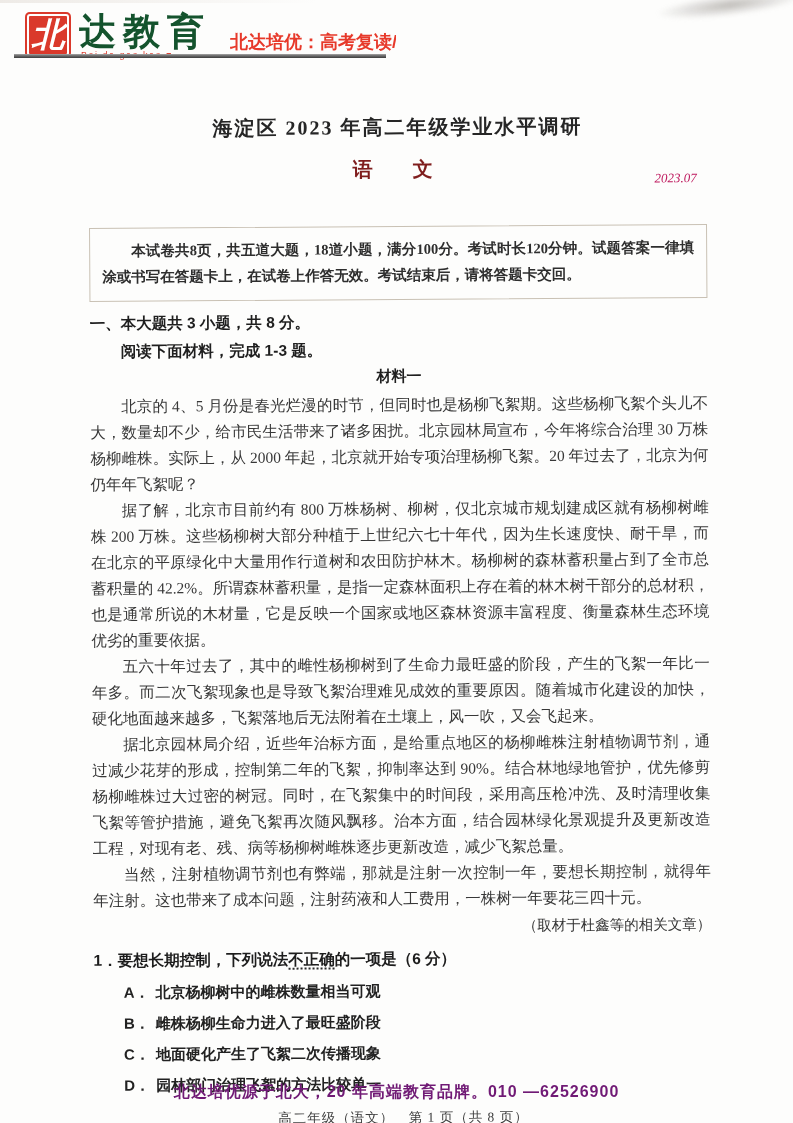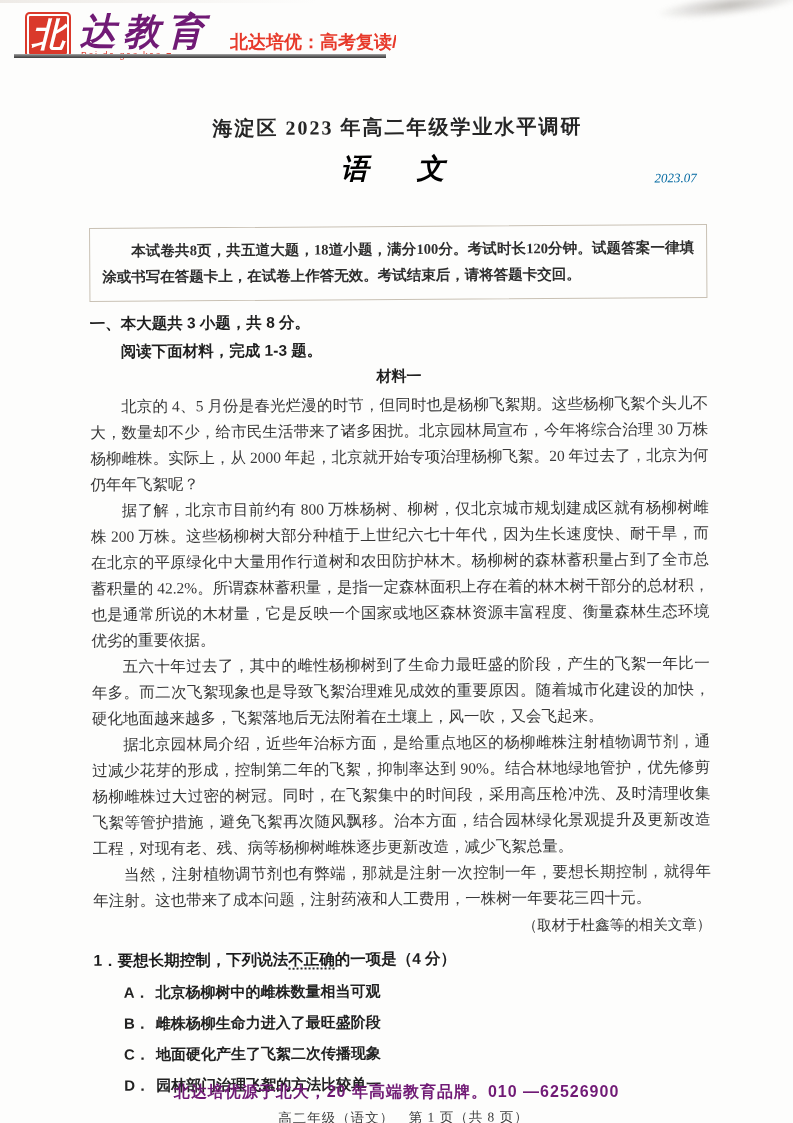--- a/index.html
+++ b/index.html
@@ -24,21 +24,21 @@
   .logo{position:absolute;left:25px;top:4px;display:flex;align-items:flex-start;}
   .seal{
     width:46px;height:46px;background:#da392b;border-radius:5px;
     box-shadow:inset 0 0 0 2px #da392b, inset 0 0 0 4px #fff;
     display:flex;align-items:center;justify-content:center;
     color:#fff;font-size:33px;font-weight:bold;font-style:italic;
     font-family:"Liberation Serif",serif;
   }
   .brand-wrap{margin-left:8px;position:relative;height:52px;}
   .brand-script{
-    color:#701a75;font-size:37px;font-weight:bold;font-style:italic;
+    color:#14532d;font-size:37px;font-weight:bold;
     letter-spacing:7px;line-height:40px;font-family:"Liberation Serif","DejaVu Serif",serif;
   }
   .brand-roman{
     position:absolute;left:2px;top:38px;color:#da392b;font-size:9px;
     letter-spacing:1.5px;font-family:"Liberation Sans",sans-serif;white-space:nowrap;
   }
   .promo{
     position:absolute;left:230px;top:22px;width:166px;overflow:hidden;white-space:nowrap;
     color:#e7392a;font-size:18px;font-weight:bold;
     font-family:"Liberation Sans","DejaVu Sans",sans-serif;
@@ -50,23 +50,23 @@
   
   .sheet{
     position:absolute;top:60px;left:88px;width:618px;
     transform:rotate(-0.35deg);transform-origin:50% 0;
   }
   .exam-title{
     margin:54px 0 0 0;text-align:center;font-size:20px;font-weight:600;
     letter-spacing:2px;line-height:26px;color:#262626;
   }
   .subject-row{position:relative;margin-top:10px;text-align:center;}
-  .subject{font-size:28px;font-weight:bold;letter-spacing:10px;color:#000000;line-height:38px;font-style:italic;}
+  .subject{font-size:20px;font-weight:bold;letter-spacing:10px;color:#7f1d1d;line-height:38px;}
   .exam-date{
-    position:absolute;right:10px;bottom:0;font-size:13px;font-style:italic;color:#0369a1;
+    position:absolute;right:10px;bottom:0;font-size:13px;font-style:italic;color:#be185d;
   }
   .notice{
     margin-top:38px;border:1px solid #c9c1b4;padding:9px 12px 11px 12px;
     font-size:14.5px;font-weight:600;line-height:26px;color:#2e2e2e;
     text-align:justify;text-indent:2em;
   }
   .sec-heading{
     margin-top:10px;font-family:"Liberation Sans","DejaVu Sans",sans-serif;
     font-size:15.5px;font-weight:700;line-height:23px;color:#1f1f1f;
   }
@@ -146,21 +146,21 @@
     <p>据了解，北京市目前约有 800 万株杨树、柳树，仅北京城市规划建成区就有杨柳树雌株 200 万株。这些杨柳树大部分种植于上世纪六七十年代，因为生长速度快、耐干旱，而在北京的平原绿化中大量用作行道树和农田防护林木。杨柳树的森林蓄积量占到了全市总蓄积量的 42.2%。所谓森林蓄积量，是指一定森林面积上存在着的林木树干部分的总材积，也是通常所说的木材量，它是反映一个国家或地区森林资源丰富程度、衡量森林生态环境优劣的重要依据。</p>
     <p>五六十年过去了，其中的雌性杨柳树到了生命力最旺盛的阶段，产生的飞絮一年比一年多。而二次飞絮现象也是导致飞絮治理难见成效的重要原因。随着城市化建设的加快，硬化地面越来越多，飞絮落地后无法附着在土壤上，风一吹，又会飞起来。</p>
     <p>据北京园林局介绍，近些年治标方面，是给重点地区的杨柳雌株注射植物调节剂，通过减少花芽的形成，控制第二年的飞絮，抑制率达到 90%。结合林地绿地管护，优先修剪杨柳雌株过大过密的树冠。同时，在飞絮集中的时间段，采用高压枪冲洗、及时清理收集飞絮等管护措施，避免飞絮再次随风飘移。治本方面，结合园林绿化景观提升及更新改造工程，对现有老、残、病等杨柳树雌株逐步更新改造，减少飞絮总量。</p>
     <p>当然，注射植物调节剂也有弊端，那就是注射一次控制一年，要想长期控制，就得年年注射。这也带来了成本问题，注射药液和人工费用，一株树一年要花三四十元。</p>
   </div>
 
   <div class="attribution">（取材于杜鑫等的相关文章）</div>
 
   <div class="question">
     <div class="stem">
-      <span>1．</span><span>要想长期控制，下列说法</span><span class="u-dots">不正确</span><span>的一项是（4 分）</span>
+      <span>1．</span><span>要想长期控制，下列说法</span><span class="u-dots">不正确</span><span>的一项是（6 分）</span>
     </div>
     <div class="option">
       <span class="opt-label">A．</span><span>北京杨柳树中的雌株数量相当可观</span>
     </div>
     <div class="option">
       <span class="opt-label">B．</span><span>雌株杨柳生命力进入了最旺盛阶段</span>
     </div>
     <div class="option">
       <span class="opt-label">C．</span><span>地面硬化产生了飞絮二次传播现象</span>
     </div>

